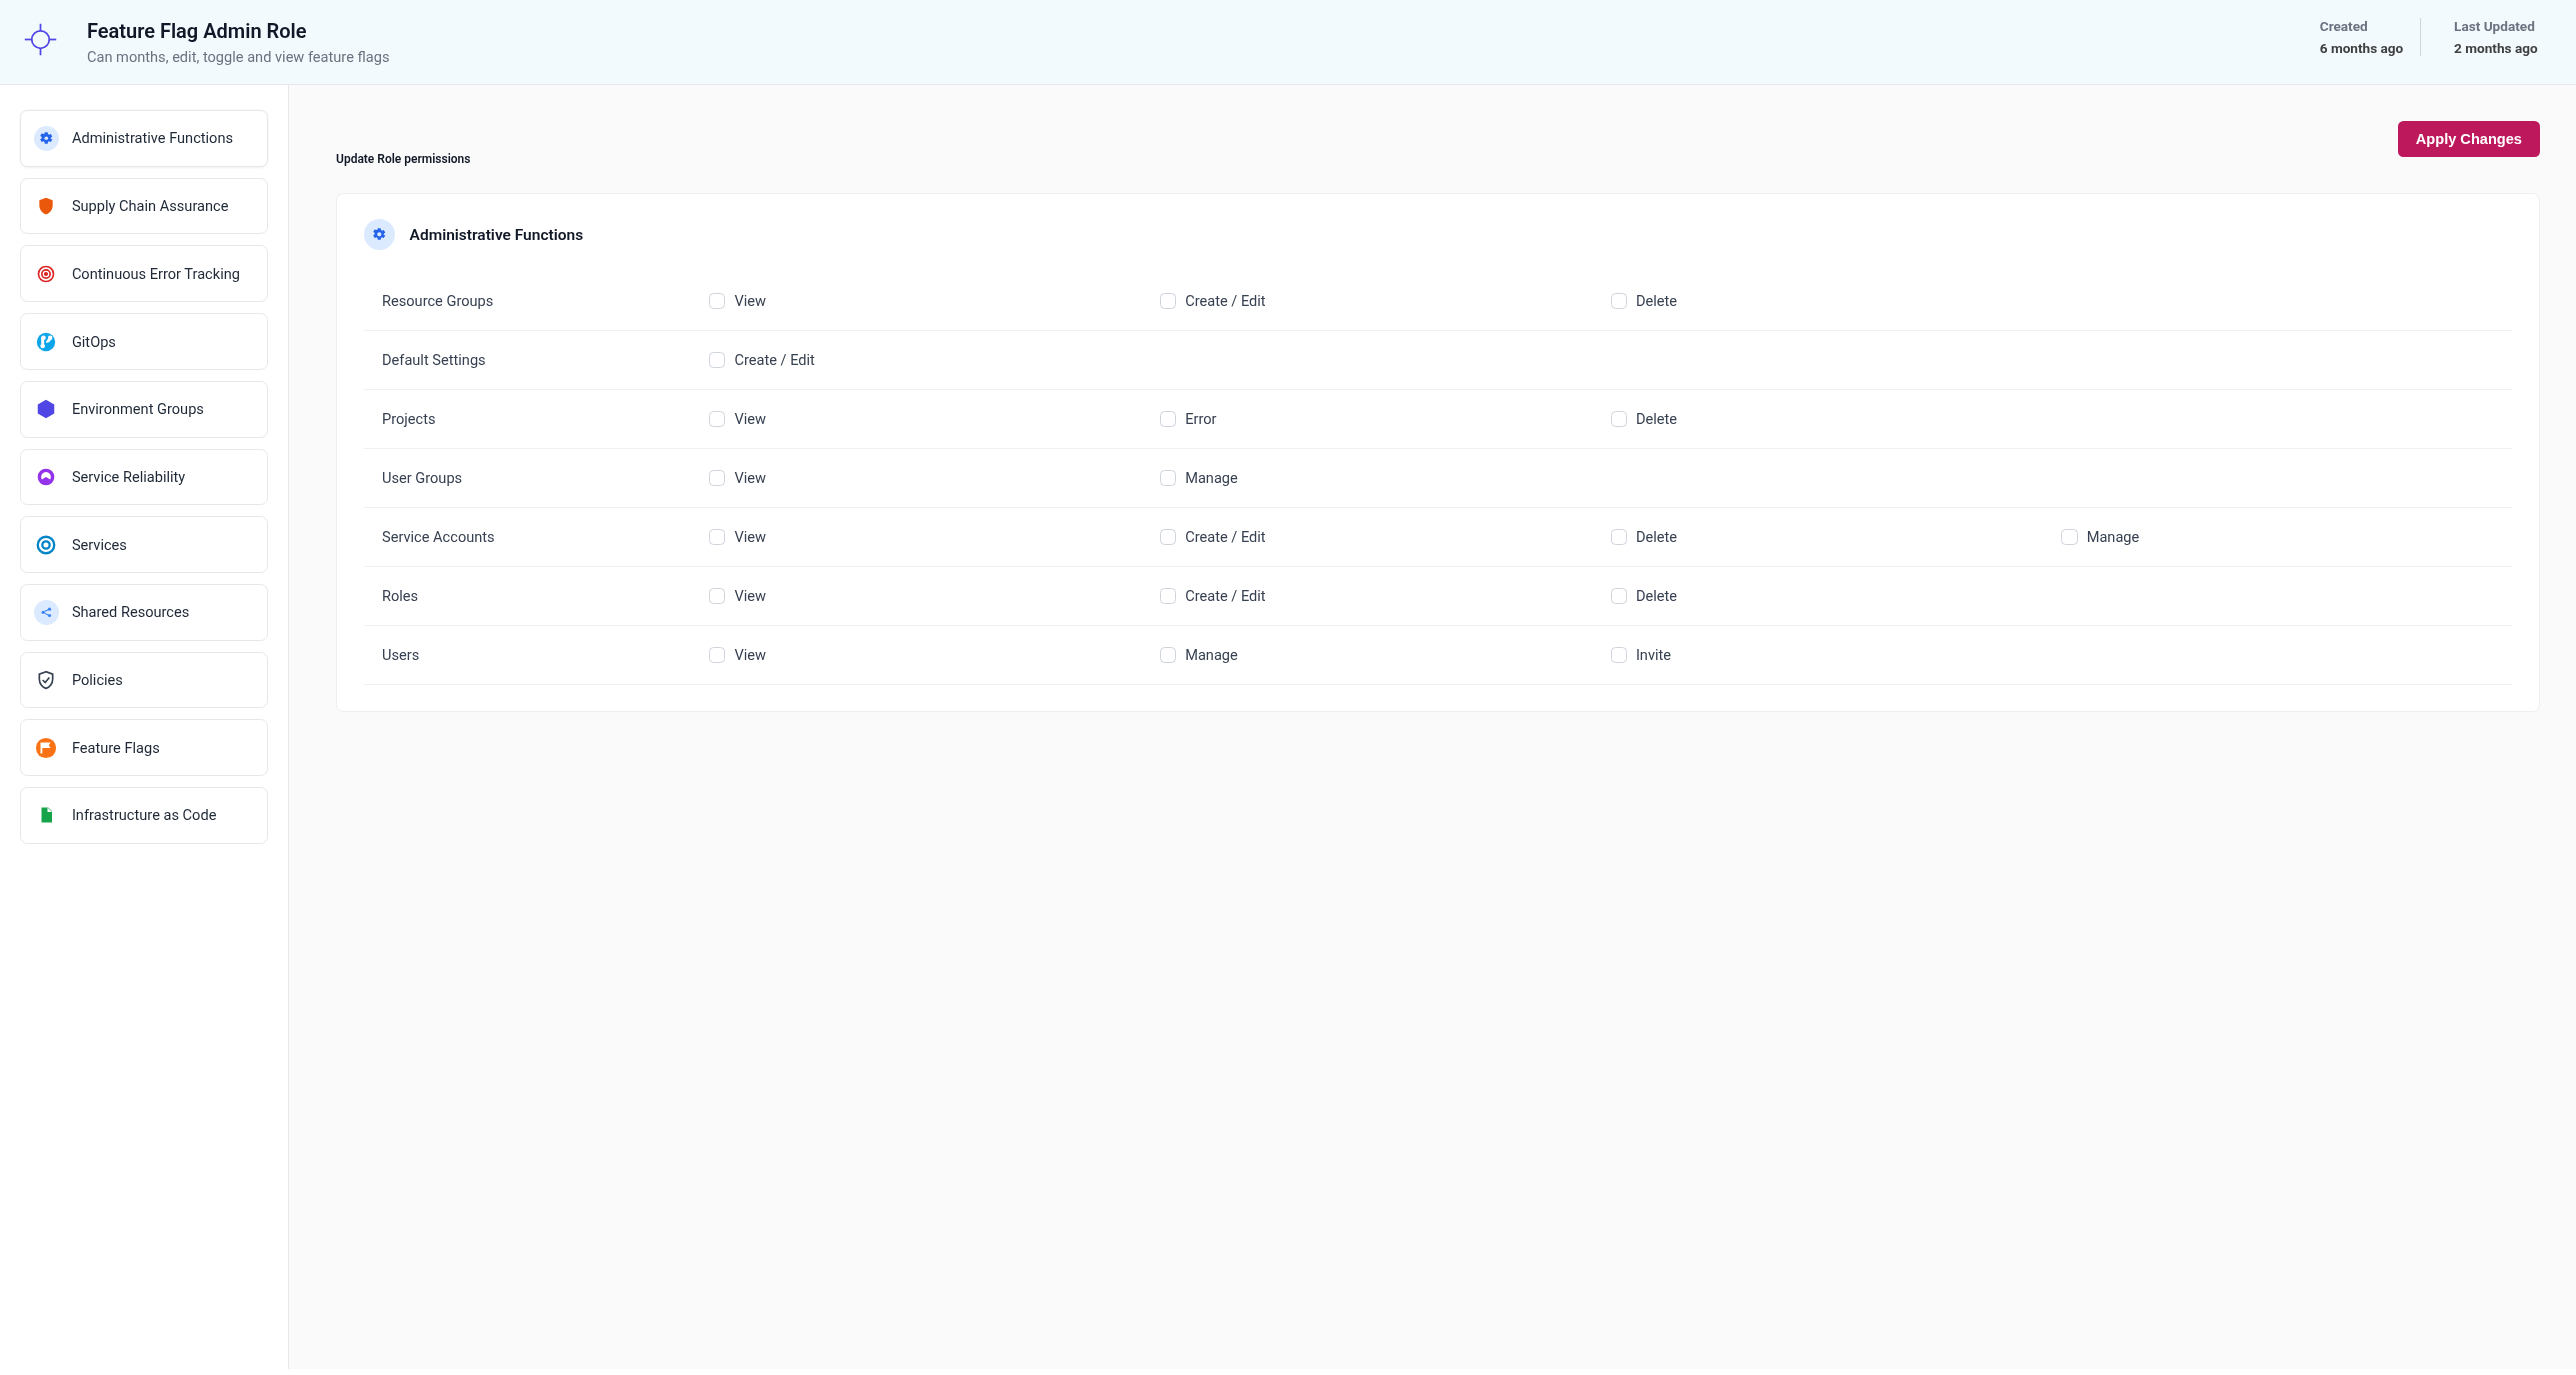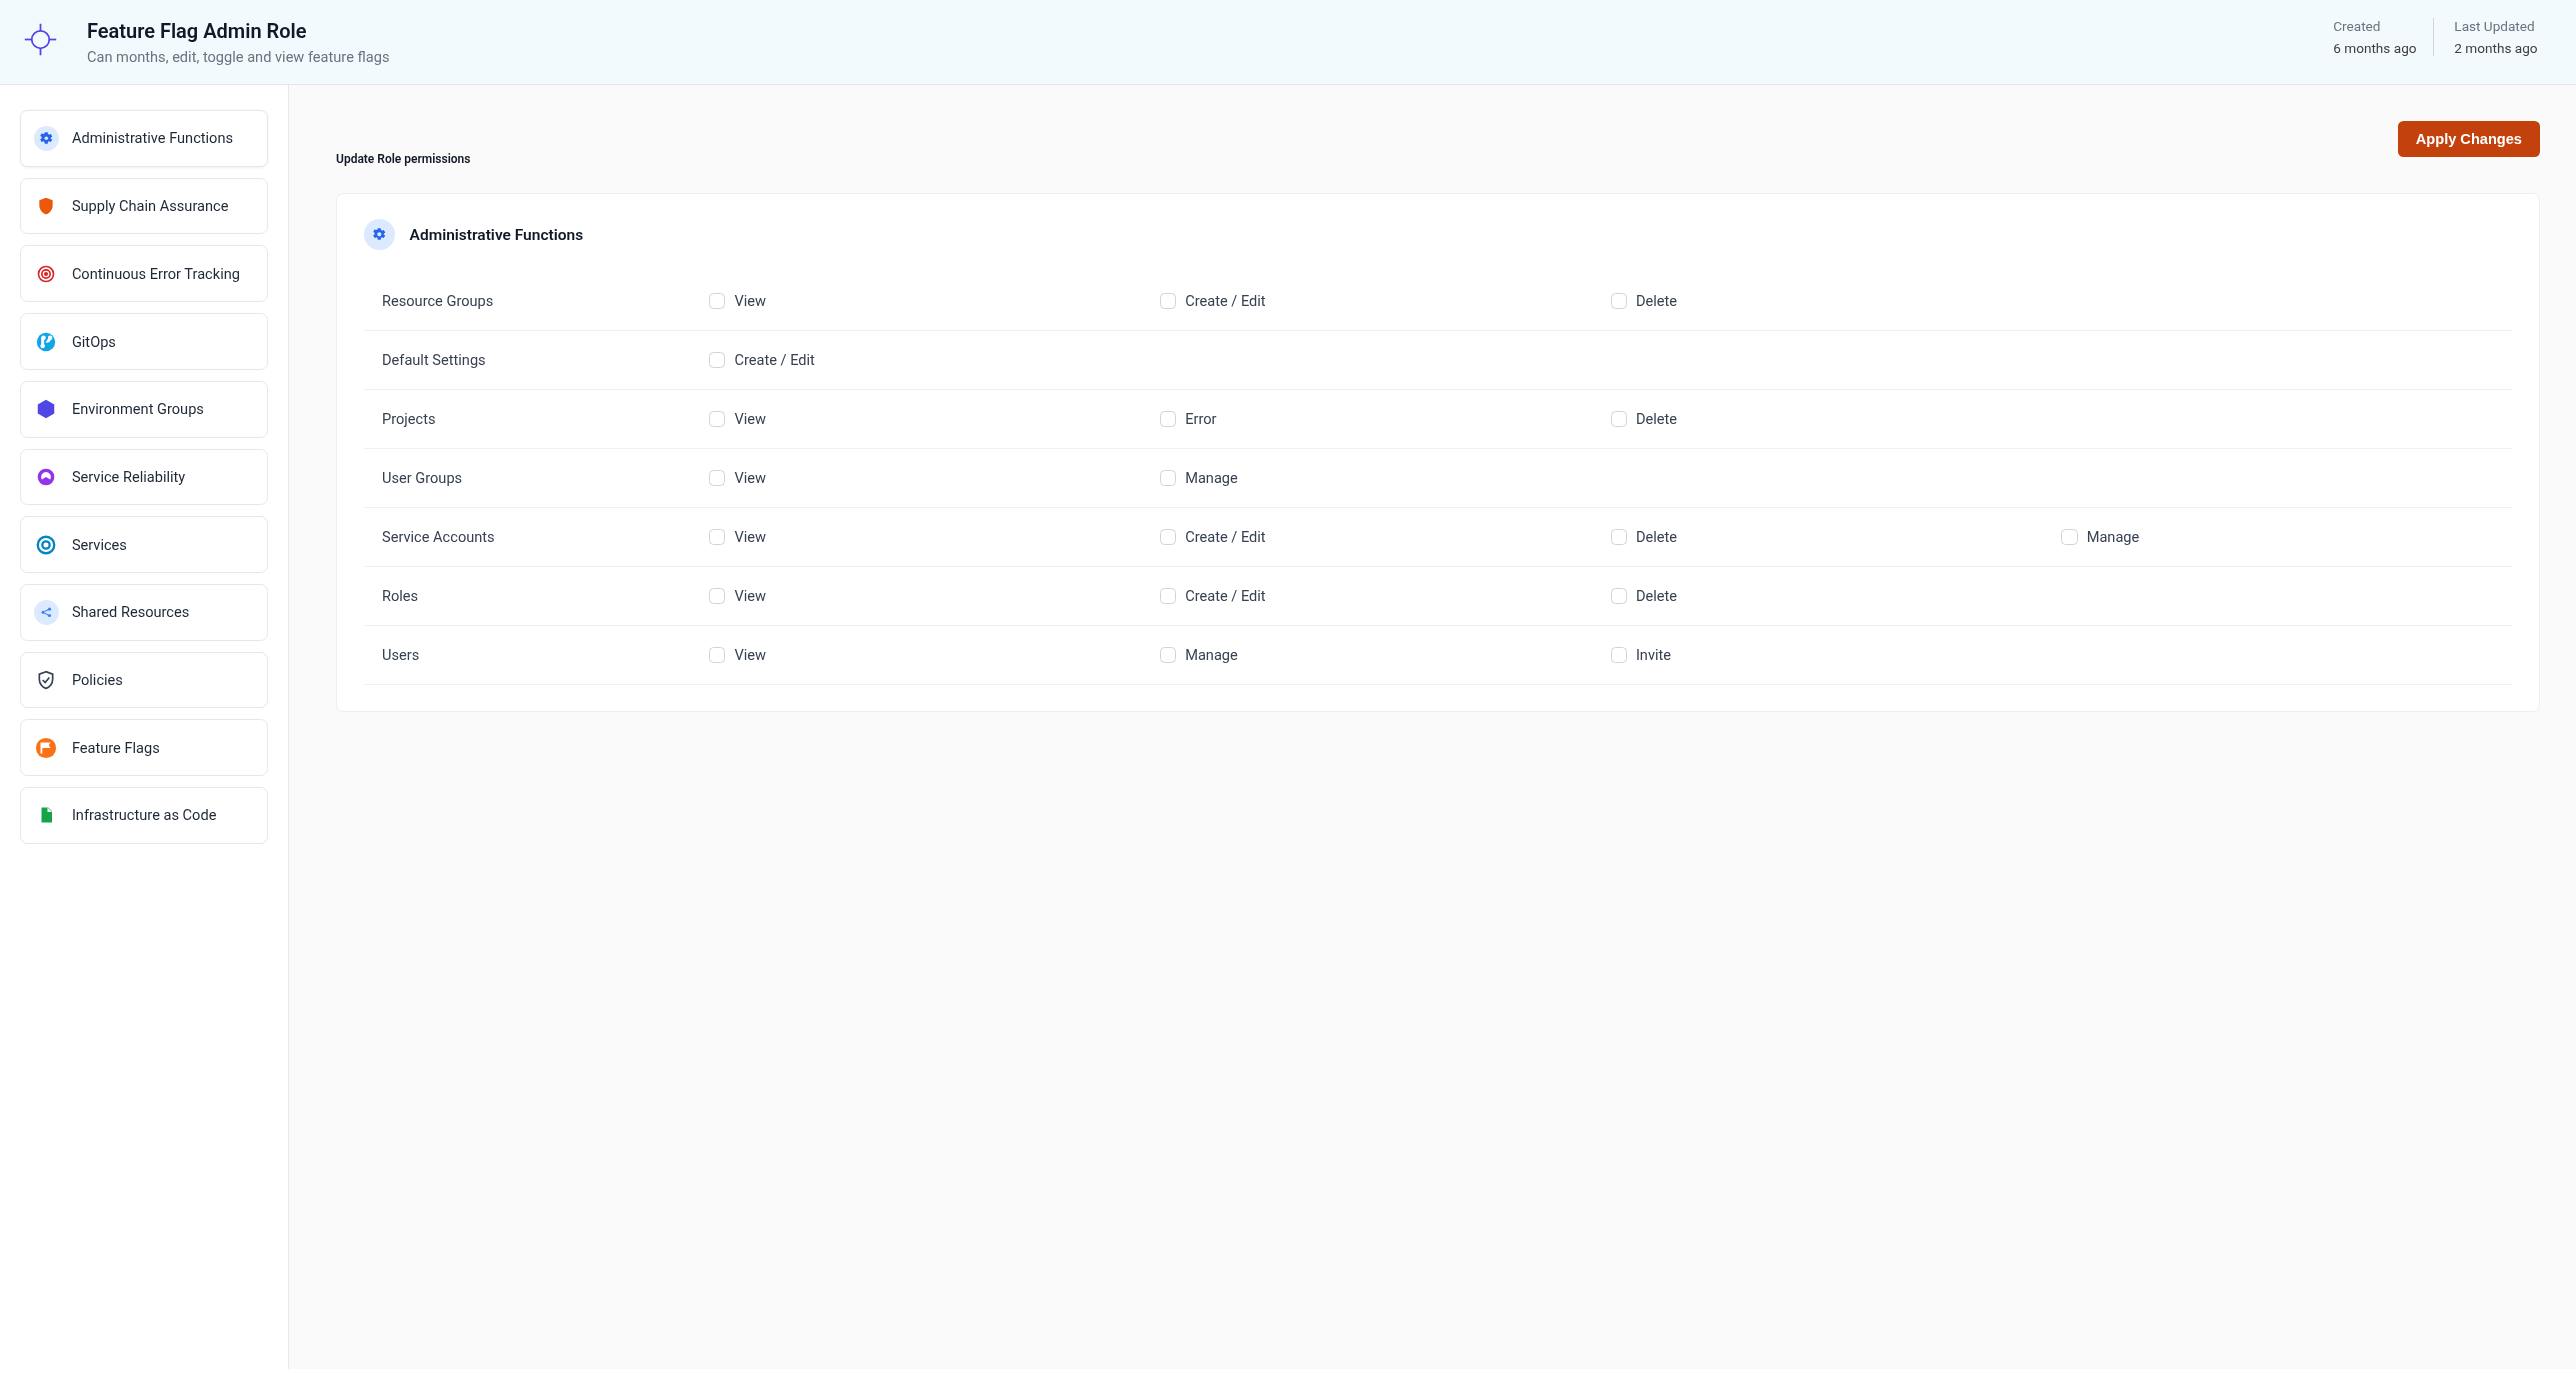--- a/index.html
+++ b/index.html
@@ -24,21 +24,21 @@
     margin-top: 3.6px;
   }
   .logo-badge svg { width: 35px; height: 35px; stroke: #4f46e5; fill: none; }
   .title-block h1 {
     font-size: 20px; font-weight: 600; color: #111827; line-height: 1.3;
   }
   .title-block p {
     font-size: 14.6px; color: #6b7280; margin-top: 3.6px;
   }
   .header-right {
-    display: flex; gap: 4px;
+    display: flex; gap: 17px; font-weight: bold;
   }
   .meta-box {
     padding: 0 16.4px;
     font-size: 13.6px;
   }
   .meta-box:first-child { border-right: 0.9px solid #d1d5db; }
   .meta-label { color: #6b7280; }
   .meta-value { color: #404040; margin-top: 6px; }
 
   .content {
@@ -89,21 +89,21 @@
     background: #fafafa;
   }
   .main-head {
     display: flex; align-items: center; justify-content: space-between;
     margin-bottom: 27px;
   }
   .main-head h2 {
     font-size: 12px; font-weight: 600; color: #111827; margin-top: 40px;
   }
   .apply-btn {
-    background: #c2410c;
+    background: #be185d;
     color: #fff;
     border: none;
     padding: 10px 18px;
     border-radius: 5.5px;
     font-size: 14.6px;
     font-weight: 600;
     cursor: pointer;
   }
   .panel {
     background: #fff;

